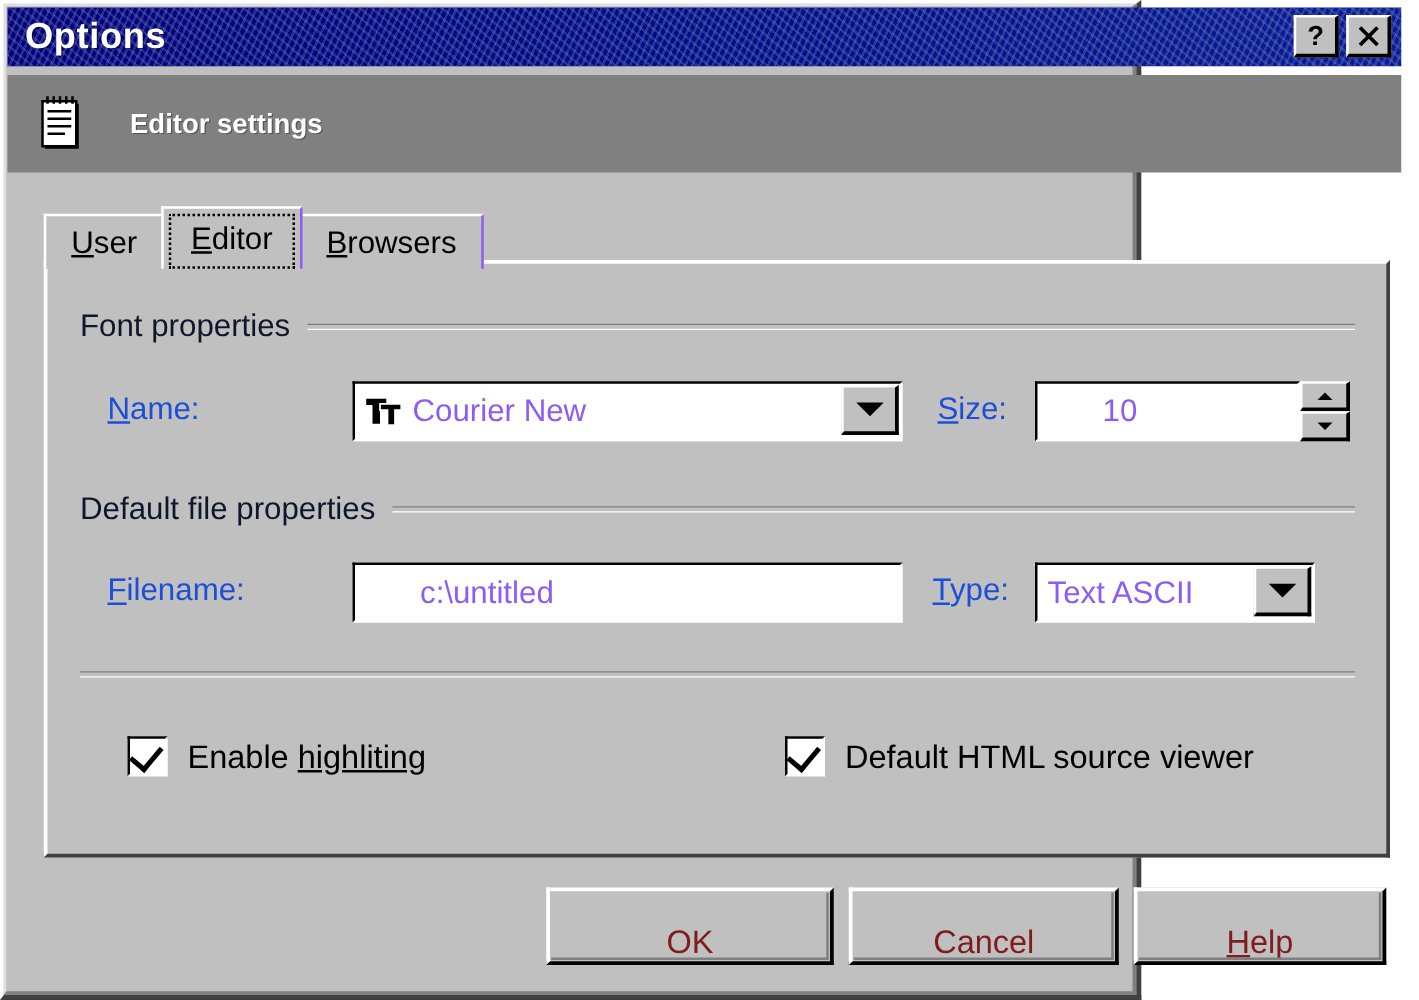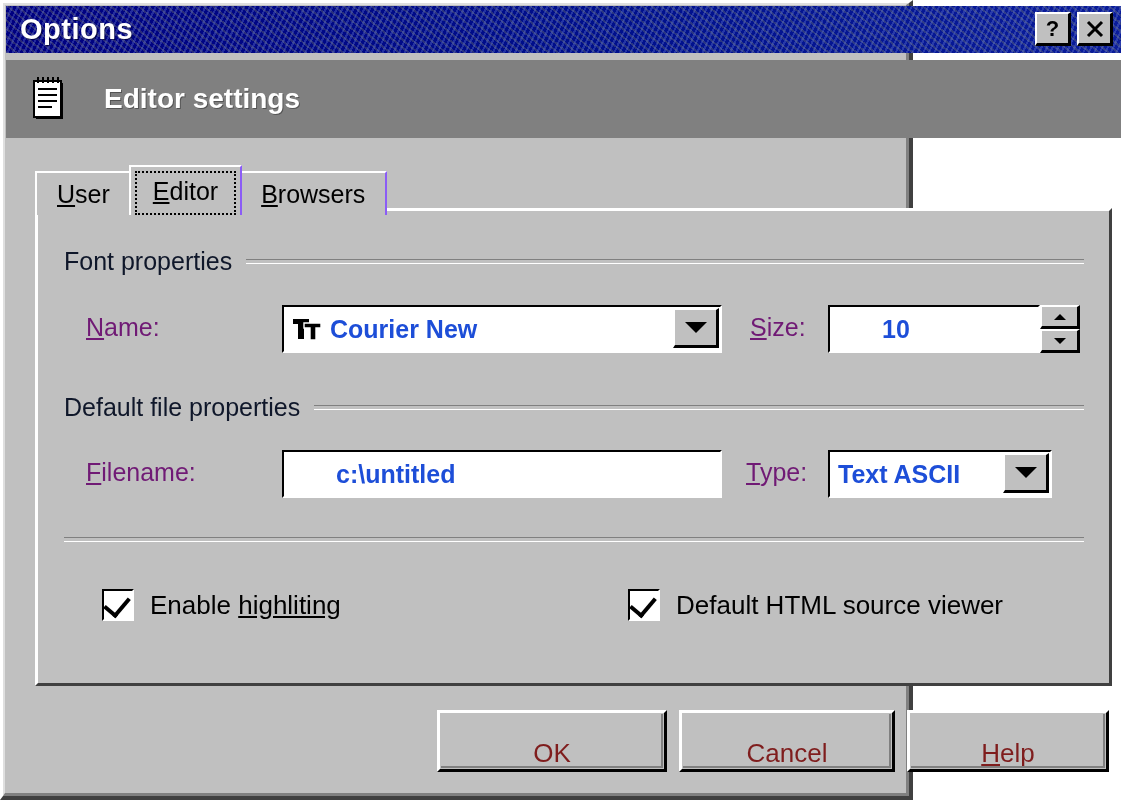--- a/index.html
+++ b/index.html
@@ -103,21 +103,21 @@
   }
   .header-icon {
     margin-left: 26px;
     width: 36px;
     height: 46px;
     position: relative;
     flex: none;
   }
   .header-title {
     color: #ffffff;
-    font-size: 28px;
+    font-size: 22px;
     font-weight: bold;
     margin-left: 36px;
     text-shadow: 1px 1px 0 rgba(0,0,0,0.35);
     white-space: nowrap;
   }
 
   
   .tabstrip {
     position: absolute;
     left: 32px;
@@ -200,44 +200,43 @@
     width: 1020px;
     height: 3px;
     border-top: 1px solid #808080;
     border-bottom: 1px solid #ffffff;
   }
 
   
   .field-label {
     position: absolute;
     font-size: 25px;
-    color: #701a75;
+    color: #1d4ed8;
     white-space: nowrap;
   }
 
   
   .sunken {
     box-sizing: border-box;
     background: #ffffff;
     border-top: 2px solid #000000;
     border-left: 2px solid #000000;
     border-right: 2px solid #ffffff;
     border-bottom: 2px solid #ffffff;
     position: absolute;
     display: flex;
     align-items: center;
     overflow: hidden;
     padding-left: 44px;
   }
   .sunken-text {
     font-size: 25px;
-    color: #1d4ed8;
+    color: #8b5cf6;
     margin-left: 8px;
     white-space: nowrap;
-    font-weight: bold;
   }
 
   
   .combo-wrap { position: absolute; }
   .combo-field {
     position: absolute;
     left: 0; top: 0; right: 0; bottom: 0;
     box-sizing: border-box;
     background: #ffffff;
     border-top: 2px solid #000000;

